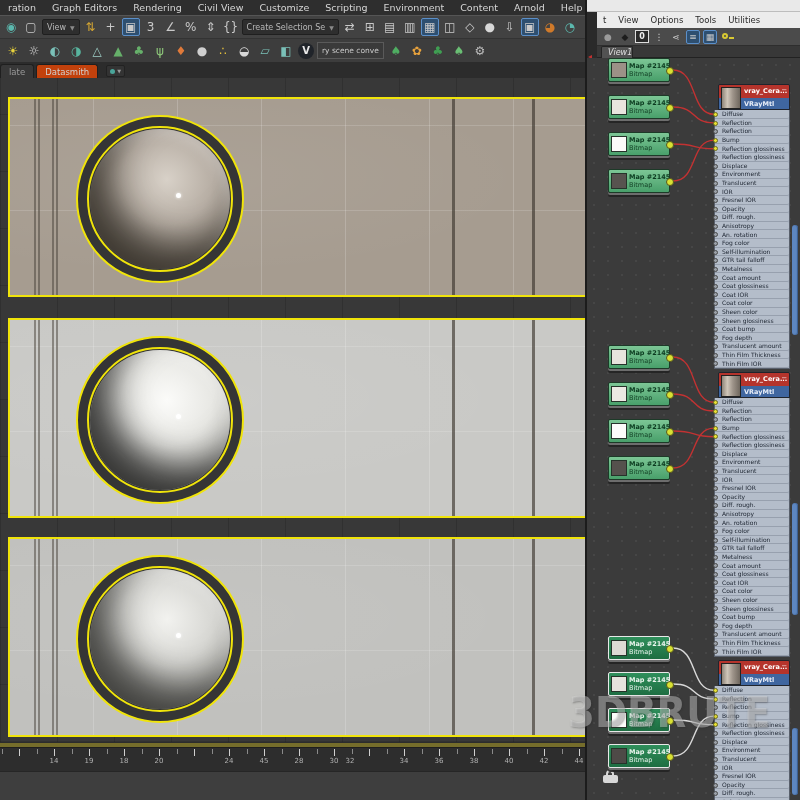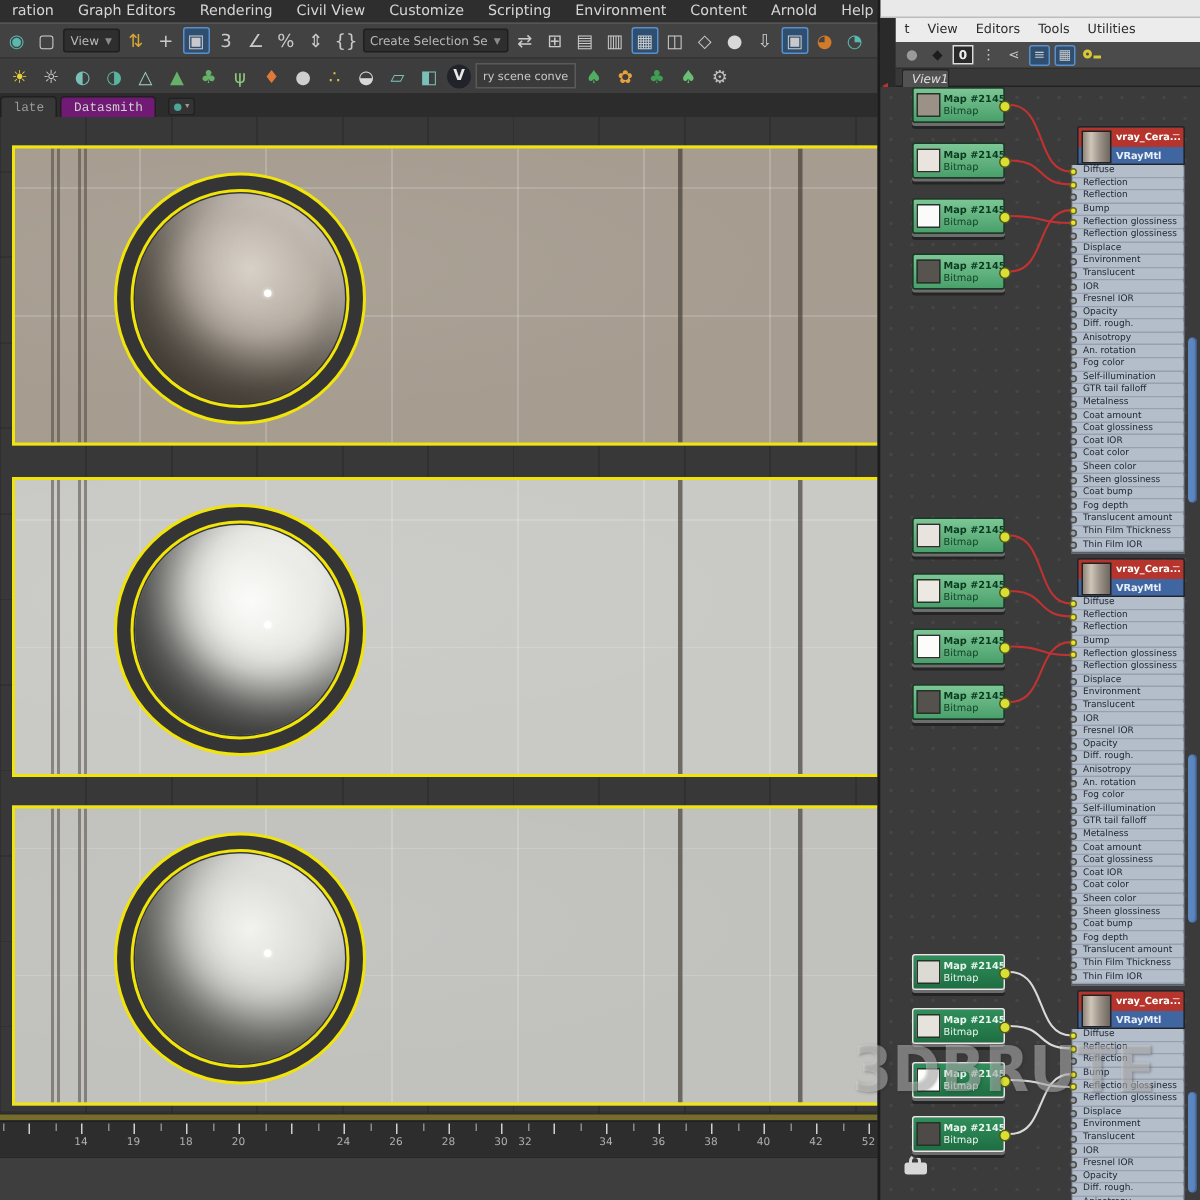--- a/index.html
+++ b/index.html
@@ -19,24 +19,24 @@
           font-size:12px;color:#c9c9c9;border-radius:2px;flex:0 0 auto;}
   .tbicon.active{background:#2e4f70;border:1px solid #5b8fc9;}
   .tbcombo{height:16px;background:#2e2e2e;border:1px solid #1f1f1f;color:#b9b9b9;font-size:8px;
            display:flex;align-items:center;gap:4px;padding:0 4px;border-radius:2px;flex:0 0 auto;}
   .tbcombo .arr{font-size:6px;color:#8a8a8a;}
   .vbadge{width:16px;height:16px;background:#20242a;border-radius:8px;color:#e8e8e8;font-weight:bold;
           font-size:10px;display:flex;align-items:center;justify-content:center;flex:0 0 auto;}
   .tbbutton{height:17px;background:#3a3a3a;border:1px solid #5a5a5a;color:#c9c9c9;font-size:7.5px;
             display:flex;align-items:center;padding:0 4px;flex:0 0 auto;}
   .tabsrow{position:absolute;left:0;top:62px;width:800px;height:16px;background:#2c2c2c;
-           display:flex;align-items:flex-end;gap:2px;padding-left:0;font-family:Liberation Mono, monospace;}
+           display:flex;align-items:flex-end;gap:2px;padding-left:0;}
   .ptab{height:14px;background:#383838;color:#9a9a9a;font-size:8.5px;display:flex;align-items:center;
         padding:0 8px;border:1px solid #1f1f1f;border-bottom:none;border-radius:3px 3px 0 0;}
-  .ptab.active{background:#701a75;color:#d0d0d0;}
+  .ptab.active{background:#c2410c;color:#d0d0d0;}
   .tab-opt{height:12px;margin-left:6px;margin-bottom:1px;background:#333;border:1px solid #222;border-radius:2px;
            display:flex;align-items:center;gap:2px;padding:0 3px;}
   .tab-opt .dot{width:5px;height:5px;border-radius:50%;background:#4aa59a;}
   .tab-opt .arr{font-size:5px;color:#999;}
 
   
   #viewport{position:absolute;left:0;top:78px;width:597px;height:664px;background:#383838;overflow:hidden;
     background-image:
       repeating-linear-gradient(90deg, rgba(0,0,0,0.14) 0 1px, transparent 1px 57px),
       repeating-linear-gradient(0deg, rgba(0,0,0,0.12) 0 1px, transparent 1px 57px);}
@@ -274,21 +274,21 @@
       <div class="tickmaj" style="left: 159px;"></div>
       <div class="ticknum" style="left: 159px;">20</div>
       <div class="tickmin" style="left: 141.5px;"></div>
       <div class="tickmaj" style="left: 194px;"></div>
       <div class="ticknum" style="left: 194px; margin-top: 21px;">22</div>
       <div class="tickmin" style="left: 176.5px;"></div>
       <div class="tickmaj" style="left: 229px;"></div>
       <div class="ticknum" style="left: 229px;">24</div>
       <div class="tickmin" style="left: 211.5px;"></div>
       <div class="tickmaj" style="left: 264px;"></div>
-      <div class="ticknum" style="left: 264px;">26</div>
+      <div class="ticknum" style="left: 264px;">45</div>
       <div class="tickmin" style="left: 246.5px;"></div>
       <div class="tickmaj" style="left: 299px;"></div>
       <div class="ticknum" style="left: 299px;">28</div>
       <div class="tickmin" style="left: 281.5px;"></div>
       <div class="tickmaj" style="left: 334px;"></div>
       <div class="ticknum" style="left: 334px;">30</div>
       <div class="tickmin" style="left: 316.5px;"></div>
       <div class="tickmaj" style="left: 369px;"></div>
       <div class="ticknum" style="left: 350px;">32</div>
       <div class="tickmin" style="left: 351.5px;"></div>
@@ -301,31 +301,31 @@
       <div class="tickmaj" style="left: 474px;"></div>
       <div class="ticknum" style="left: 474px;">38</div>
       <div class="tickmin" style="left: 456.5px;"></div>
       <div class="tickmaj" style="left: 509px;"></div>
       <div class="ticknum" style="left: 509px;">40</div>
       <div class="tickmin" style="left: 491.5px;"></div>
       <div class="tickmaj" style="left: 544px;"></div>
       <div class="ticknum" style="left: 544px;">42</div>
       <div class="tickmin" style="left: 526.5px;"></div>
       <div class="tickmaj" style="left: 579px;"></div>
-      <div class="ticknum" style="left: 579px;">52</div>
+      <div class="ticknum" style="left: 579px;">44</div>
       <div class="tickmin" style="left: 561.5px;"></div>
     </div>
   <div id="statusbar"></div>
 
   <div id="sme">
     <div id="sme-title"></div>
     <div id="sme-menu">
         <span class="menu-item">t</span>
         <span class="menu-item">View</span>
-        <span class="menu-item">Editors</span>
+        <span class="menu-item">Options</span>
         <span class="menu-item">Tools</span>
         <span class="menu-item">Utilities</span>
       </div>
     <div id="sme-toolbar">
         <div class="tbicon" style="color: rgb(154, 154, 154);">●</div>
         <div class="tbicon" style="color: rgb(29, 29, 29);">◆</div>
         <div class="zero-box">0</div>
         <div class="tbicon">⋮</div>
         <div class="tbicon">⋖</div>
         <div class="tbicon active">≡</div>

